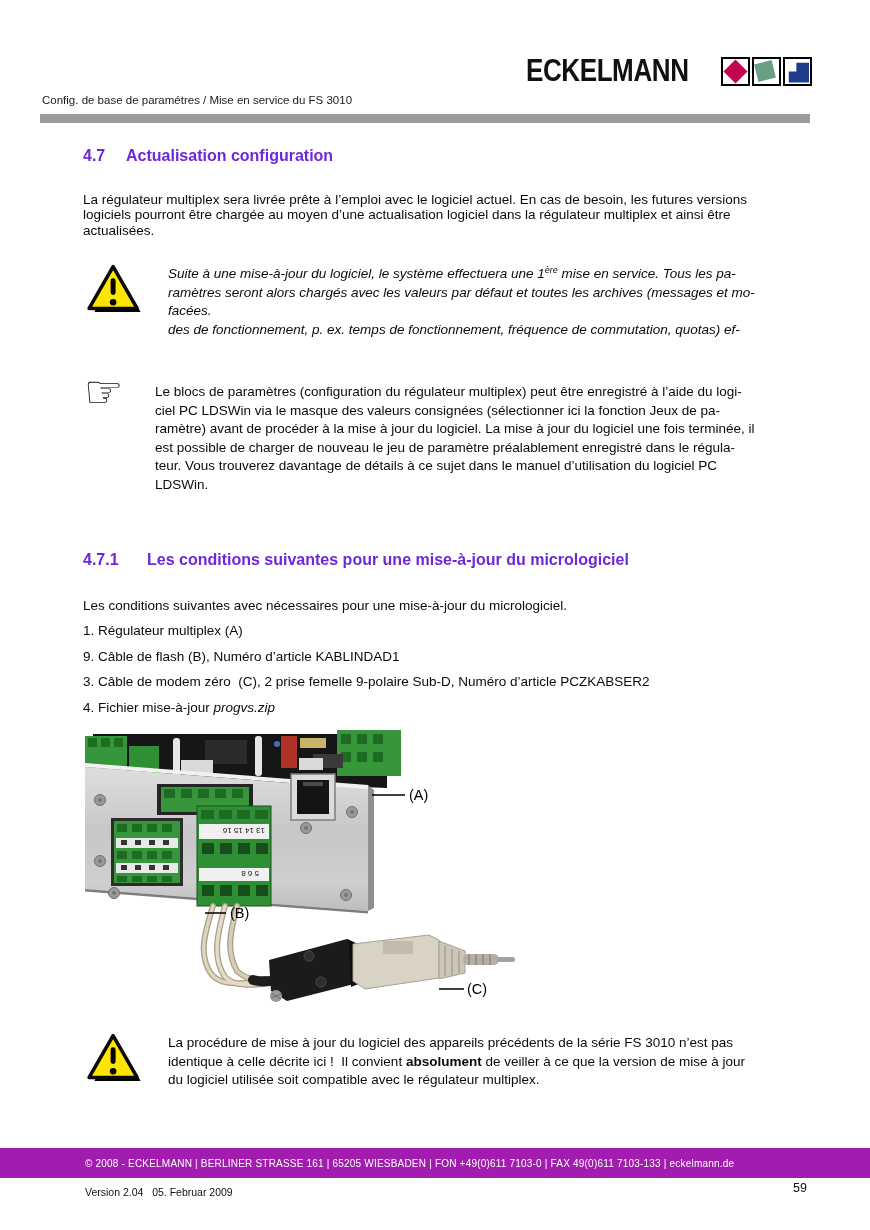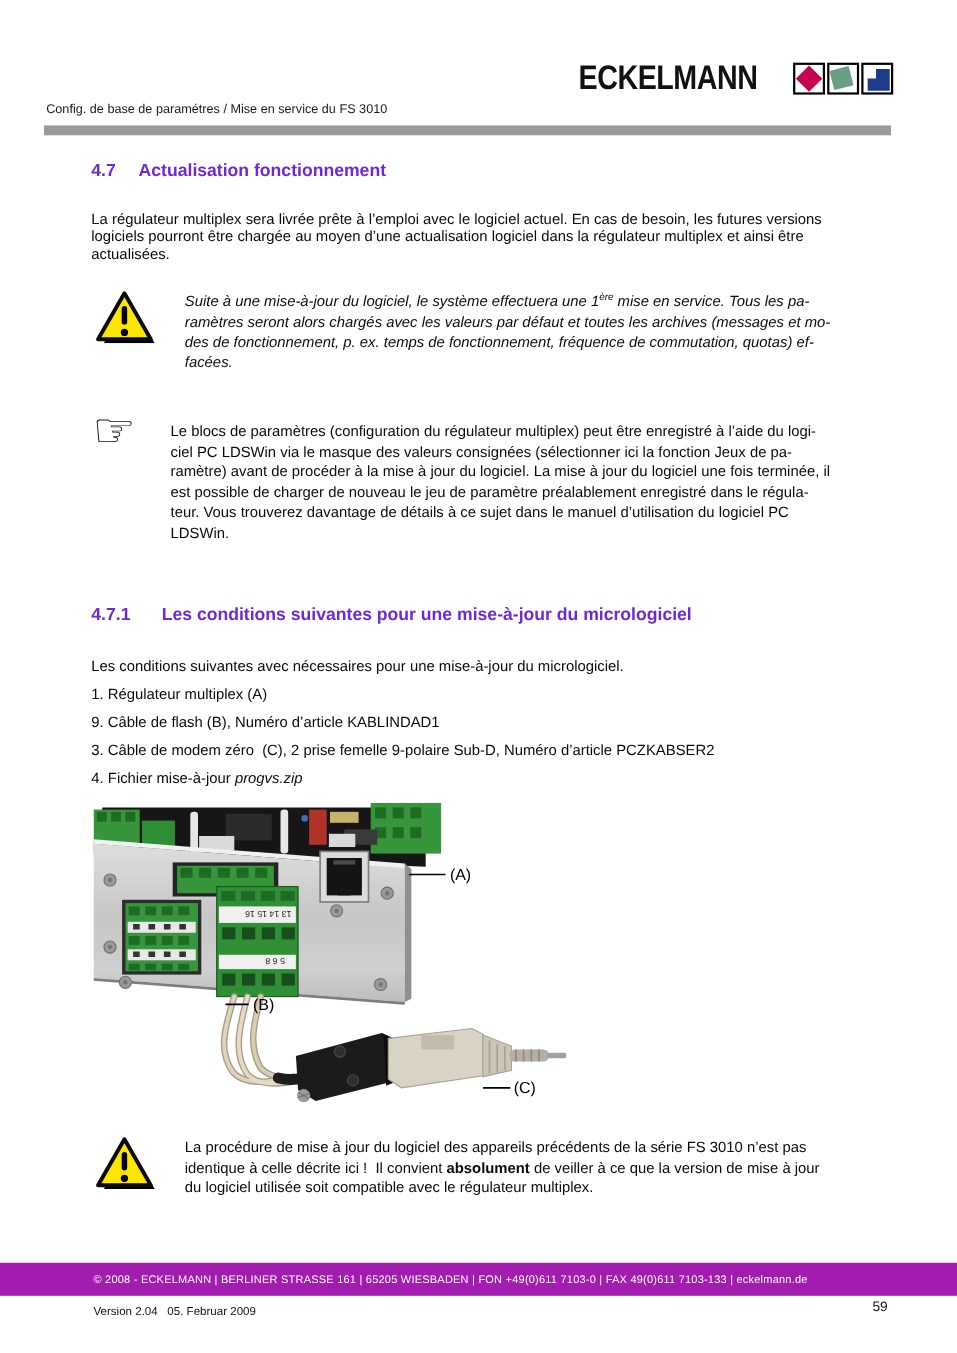--- a/index.html
+++ b/index.html
@@ -70,39 +70,39 @@
       <span class="logo-box">
           <span class="shape-blue" style="background:#1e3c8c;"></span>
         </span>
     </span>
   </div>
   <div class="breadcrumb">Config. de base de paramétres / Mise en service du FS 3010</div>
   <div class="header-rule"></div>
 
   <div class="heading h47">
     <span class="num">4.7</span>
-    <span>Actualisation fonctionnement</span>
+    <span>Actualisation configuration</span>
   </div>
   <div class="intro">
     <div class="bodyline">La régulateur multiplex sera livrée prête à l’emploi avec le logiciel actuel. En cas de besoin, les futures versions</div>
     <div class="bodyline">logiciels pourront être chargée au moyen d’une actualisation logiciel dans la régulateur multiplex et ainsi être</div>
     <div class="bodyline">actualisées.</div>
   </div>
 
   <svg class="warn-icon warn1-icon" viewBox="0 0 60 54">
     <polygon points="32,6 60,54 8,54" fill="#000"></polygon>
     <polygon points="29,3 56,50 2,50" fill="#ffe600" stroke="#0a0a0a" stroke-width="4" stroke-linejoin="round"></polygon>
     <rect x="26.2" y="16" width="5.6" height="19" rx="2.8" fill="#000"></rect>
     <circle cx="29" cy="43" r="3.7" fill="#000"></circle>
   </svg>
   <div class="note-text warn1-text">
     <div class="bodyline"><span>Suite à une mise-à-jour du logiciel, le système effectuera une 1</span><span class="sup">ère</span><span> mise en service. Tous les pa-</span></div>
     <div class="bodyline">ramètres seront alors chargés avec les valeurs par défaut et toutes les archives (messages et mo-</div>
+    <div class="bodyline">facées.</div>
     <div class="bodyline">des de fonctionnement, p. ex. temps de fonctionnement, fréquence de commutation, quotas) ef-</div>
-    <div class="bodyline">facées.</div>
   </div>
 
   <div class="hand-icon">☞</div>
   <div class="note-text hand-text">
     <div class="bodyline">Le blocs de paramètres (configuration du régulateur multiplex) peut être enregistré à l’aide du logi-</div>
     <div class="bodyline">ciel PC LDSWin via le masque des valeurs consignées (sélectionner ici la fonction Jeux de pa-</div>
     <div class="bodyline">ramètre) avant de procéder à la mise à jour du logiciel. La mise à jour du logiciel une fois terminée, il</div>
     <div class="bodyline">est possible de charger de nouveau le jeu de paramètre préalablement enregistré dans le régula-</div>
     <div class="bodyline">teur. Vous trouverez davantage de détails à ce sujet dans le manuel d’utilisation du logiciel PC</div>
     <div class="bodyline">LDSWin.</div>

